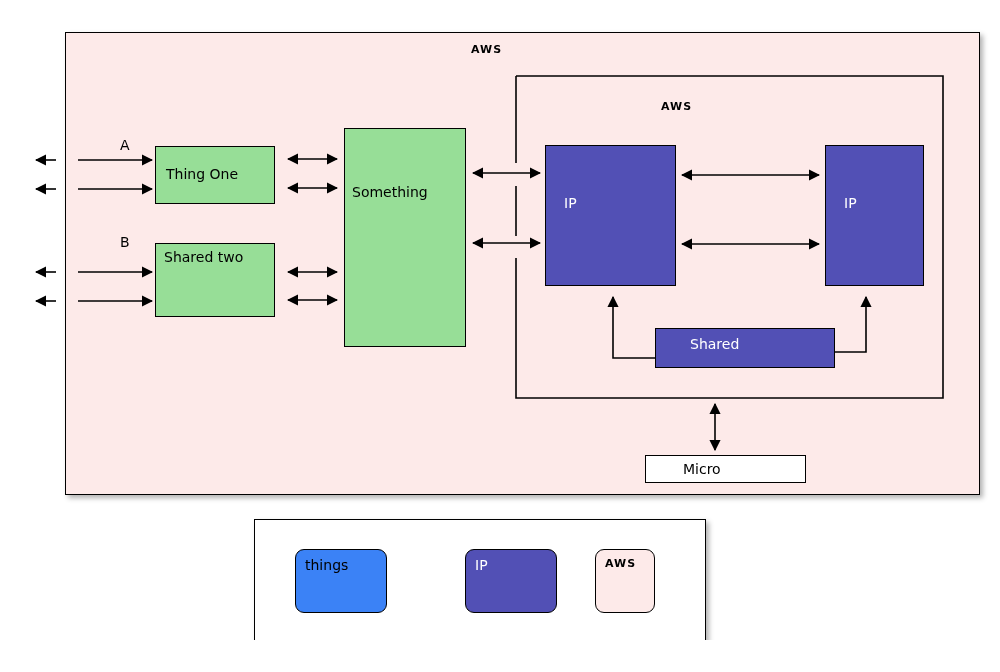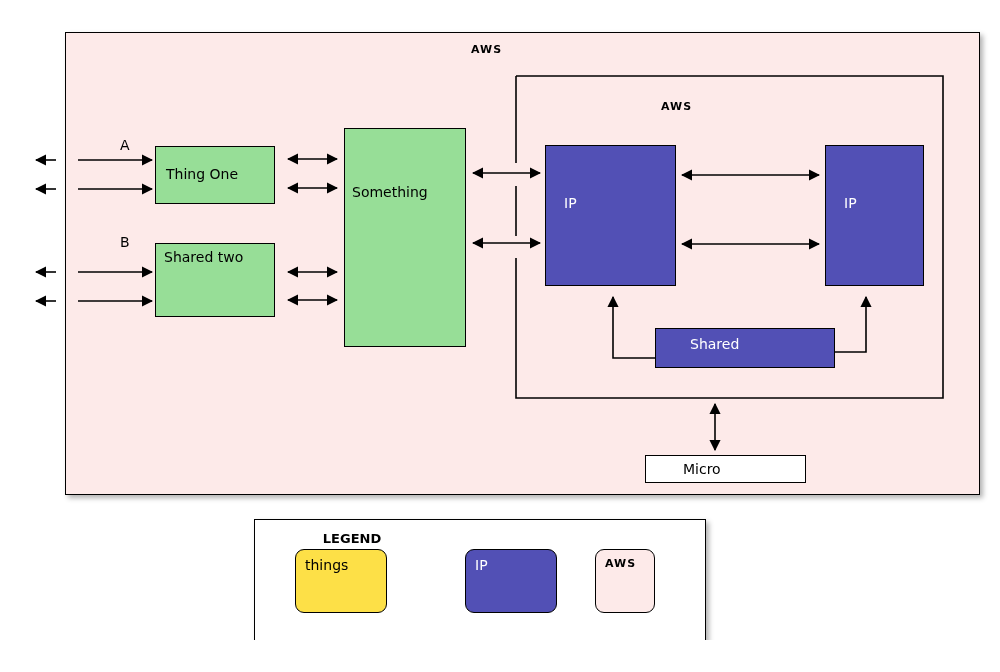--- a/index.html
+++ b/index.html
@@ -97,21 +97,21 @@
     width: 92px;
     height: 64px;
   }
   .legend-swatch .swlabel {
     position: absolute;
     left: 9px;
     top: 7px;
     font-size: 14px;
     white-space: nowrap;
   }
-  .sw-things { left: 295px; background: #fde047; }
+  .sw-things { left: 295px; background: #3b82f6; }
   .sw-ip     { left: 465px; background: #5250b5; }
   .sw-aws    { left: 595px; background: #fdeae9; width: 60px; }
   .sw-ip .swlabel { color: #ffffff; }
   .sw-aws .swlabel { font-size: 11px; font-weight: bold; letter-spacing: 1px; }
   .ext-label {
     position: absolute;
     font-size: 14px;
     color: #000000;
   }
 </style>
@@ -206,21 +206,20 @@
     <g stroke="#000000" stroke-width="1.6" fill="none">
       <path d="M 835 352 L 866 352 L 866 297" marker-end="url(#arrEnd)"></path>
     </g>
 
     <g stroke="#000000" stroke-width="1.6" fill="none">
       <line x1="715" y1="404" x2="715" y2="450" marker-start="url(#arrStart)" marker-end="url(#arrEnd)"></line>
     </g>
   </svg>
 
   <div class="legend-panel"></div>
-  <div class="legend-title">LEGEND</div>
 
   <div class="legend-swatch sw-things">
     <span class="swlabel">things</span>
   </div>
   <div class="legend-swatch sw-ip">
     <span class="swlabel">IP</span>
   </div>
   <div class="legend-swatch sw-aws">
     <span class="swlabel">AWS</span>
   </div>

